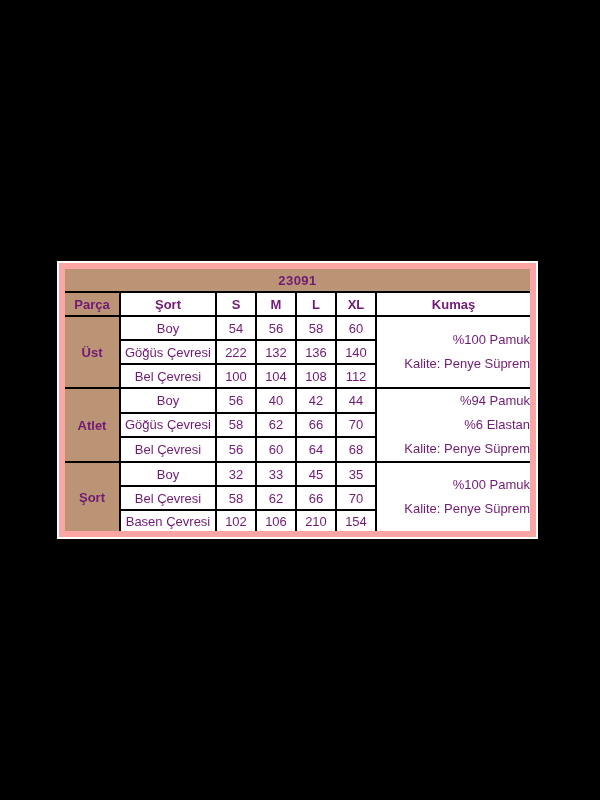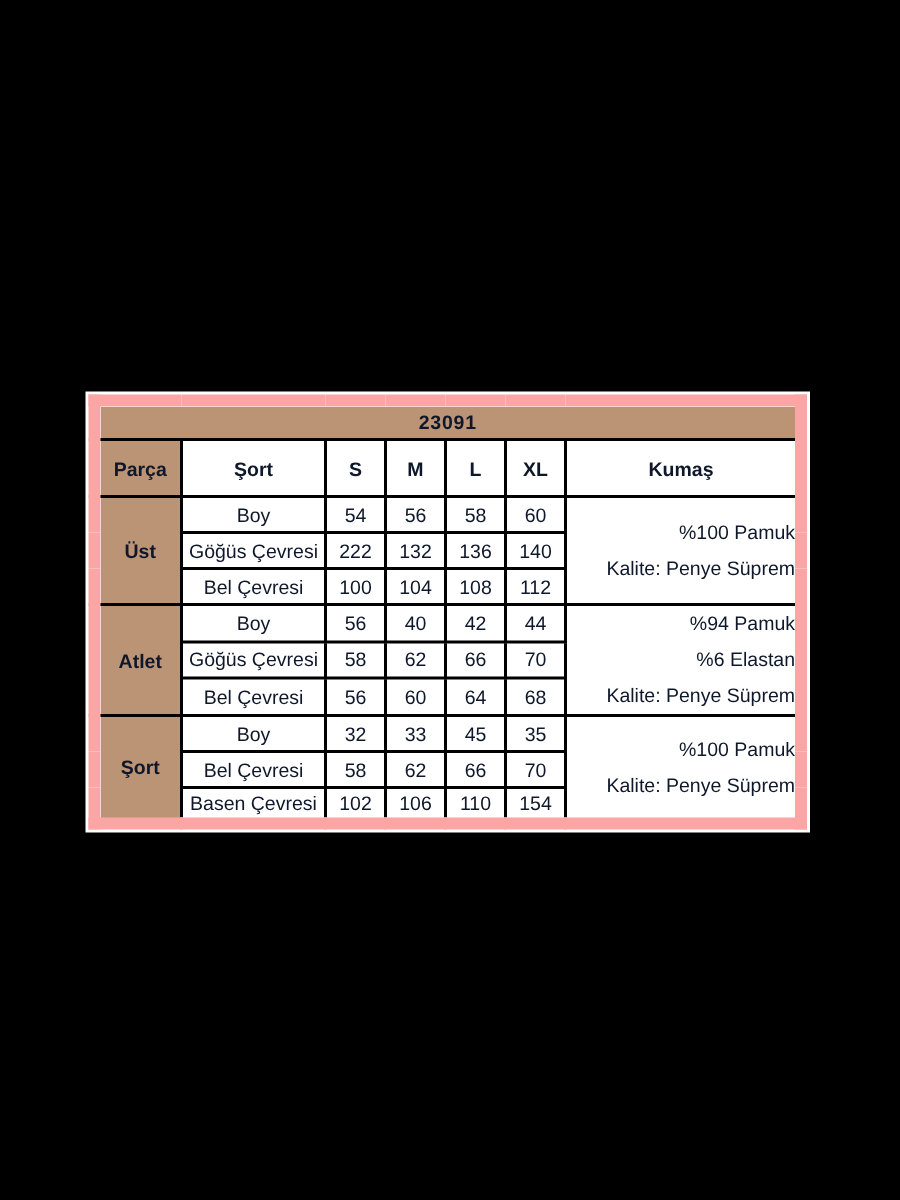--- a/index.html
+++ b/index.html
@@ -20,39 +20,39 @@
   .table-wrap {
     position: absolute;
     left: 57px;
     top: 261px;
     background: #ffffff;
     padding: 2px;
   }
   table.size-chart {
     border-collapse: collapse;
     table-layout: fixed;
-    border: 8px solid #fca5a5;
+    border: 6px solid #fca5a5;
     background: #ffffff;
-    color: #0f172a;
+    color: #701a75;
   }
   table.size-chart td {
     border: 2px solid #000000;
     font-size: 13px;
     padding: 0;
     vertical-align: middle;
     overflow: hidden;
     white-space: nowrap;
   }
   .col-parca { width: 58px; }
   .col-olcu  { width: 96px; }
   .col-size  { width: 40px; }
   .col-kumas { width: 157px; }
 
   tr.row-code   { height: 26px; }
-  tr.row-header { height: 38px; }
+  tr.row-header { height: 24px; }
   tr.row-data   { height: 24px; }
 
   td.tan { background: #bb9475; }
   td.bold, .bold { font-weight: bold; }
   td.center { text-align: center; }
   td.left { text-align: center; padding-left: 5px; }
   td.code-cell { text-align: center; font-weight: bold; font-size: 13px; letter-spacing: 0.5px; }
   td.fabric-cell {
     text-align: right;
     padding-left: 5px;
@@ -165,19 +165,19 @@
         <td class="left">Bel Çevresi</td>
         <td class="center">58</td>
         <td class="center">62</td>
         <td class="center">66</td>
         <td class="center">70</td>
       </tr>
       <tr class="row-data">
         <td class="left">Basen Çevresi</td>
         <td class="center">102</td>
         <td class="center">106</td>
-        <td class="center">110</td>
+        <td class="center">210</td>
         <td class="center">154</td>
       </tr>
     </tbody>
       </table>
   </div>
 </div>
 
 </body></html>

